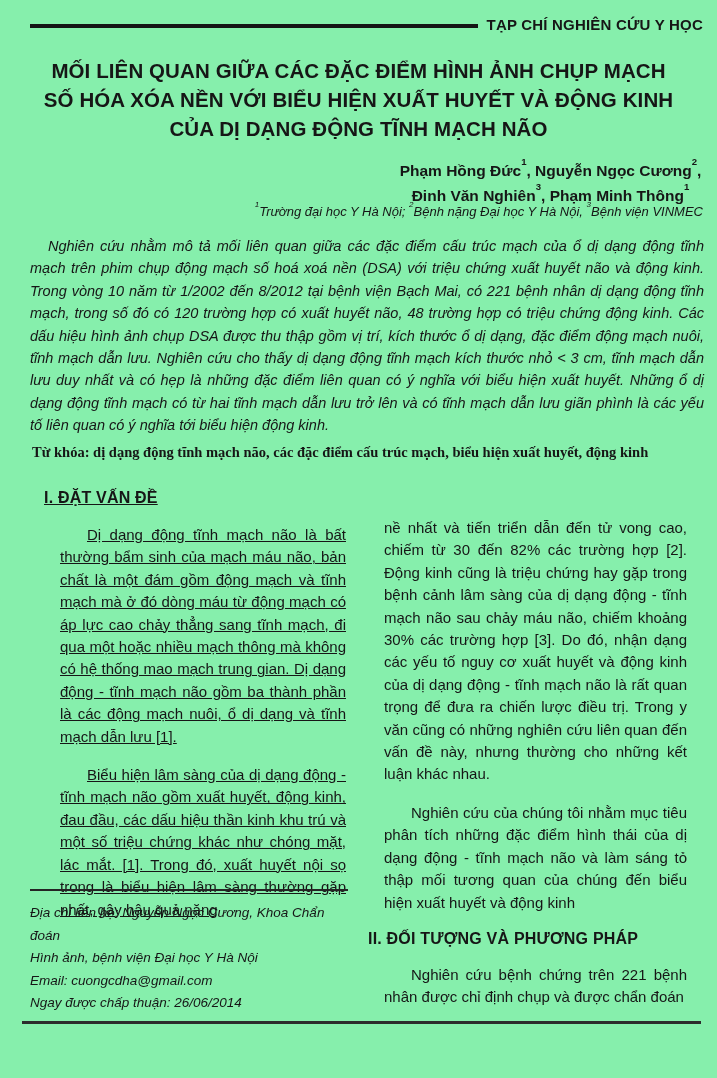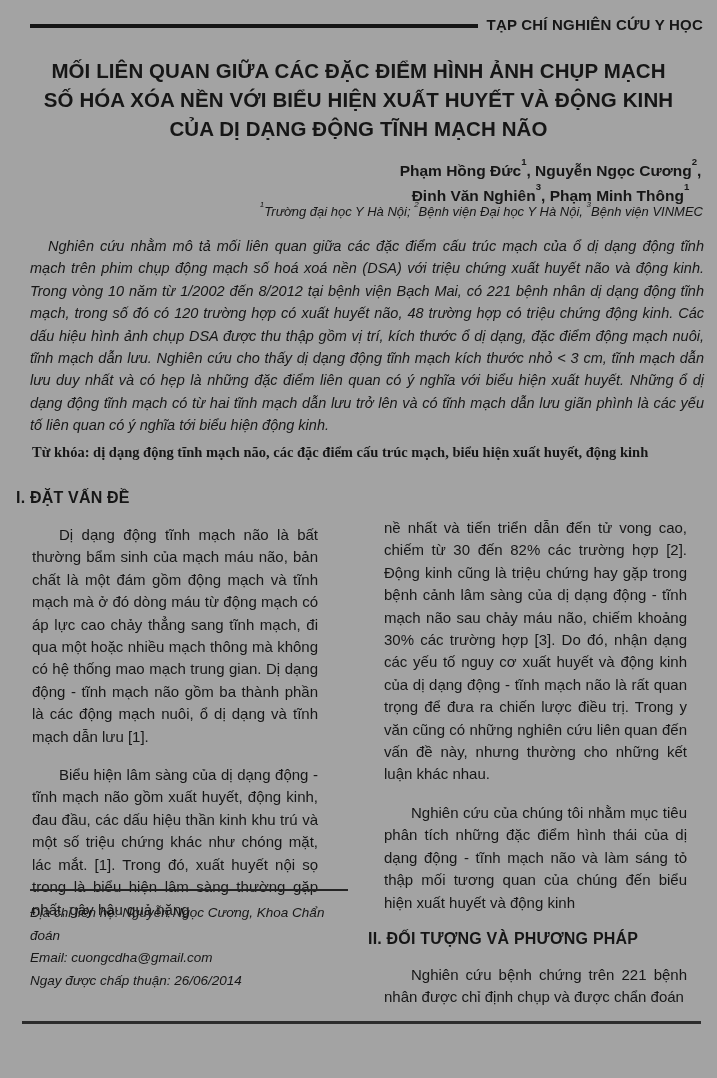--- a/index.html
+++ b/index.html
@@ -1,39 +1,39 @@
 <!DOCTYPE html>
 <html><head>
 <meta charset="utf-8">
 <style>
   html,body{margin:0;padding:0;background:#d9d9d9;}
   .page{
     position:relative;
     width:717px;height:1078px;
     margin:0 auto;
-    background:#a3a3a3;
+    background:#86efac;
     color:#161616;
     font-family:"Liberation Sans", sans-serif;
     overflow:hidden;
   }
   
   .masthead{position:absolute;top:16px;left:30px;right:14px;display:flex;align-items:center;gap:9px;}
   .masthead-rule{flex:1 1 auto;height:4px;background:#151515;margin-top:2px;}
   .masthead-text{flex:0 0 auto;font-weight:bold;font-size:15px;letter-spacing:.2px;white-space:nowrap;}
   
   .title{position:absolute;top:56px;left:18px;right:18px;text-align:center;font-weight:bold;font-size:20.5px;line-height:29px;letter-spacing:.1px;}
   
   .byline{position:absolute;top:156px;left:388px;right:4px;text-align:center;font-weight:bold;font-size:15.5px;line-height:21px;}
   sup.s{font-size:.62em;position:relative;top:-.5em;}
   .affiliation{position:absolute;top:200px;left:30px;right:14px;text-align:right;font-style:italic;font-size:13px;line-height:18px;}
   
   .abstract{position:absolute;top:235px;left:30px;width:674px;font-style:italic;font-size:14.5px;line-height:22.4px;text-align:justify;text-indent:18px;}
   .keywords{position:absolute;top:438px;left:32px;right:10px;font-weight:bold;font-size:14.5px;line-height:28px;font-family:Liberation Serif, serif;}
   
-  .col-left{position:absolute;left:16px;top:489px;width:318px;}
+  .col-left{position:absolute;left:44px;top:489px;width:318px;text-decoration:underline;}
   .col-right{position:absolute;left:368px;top:501px;width:335px;}
   .section-heading{font-size:16px;font-weight:bold;margin:0 0 17px 0;letter-spacing:.2px;}
   .section-heading.second{margin:12px 0 14px 0;}
   p.body{font-size:15px;line-height:22.4px;text-align:justify;margin:16px;text-indent:27px;}
   p.body.cont{text-indent:0;}
   
   .footnote{position:absolute;left:30px;width:318px;top:889px;font-style:italic;font-size:13.5px;line-height:22.6px;}
   .footnote-rule{height:2px;background:#242424;margin-bottom:11px;}
   
   .footer-rule{position:absolute;left:22px;right:16px;top:1021px;height:3px;background:#2c2c2c;}
@@ -53,21 +53,21 @@
     <div>MỐI LIÊN QUAN GIỮA CÁC ĐẶC ĐIỂM HÌNH ẢNH CHỤP MẠCH</div>
     <div>SỐ HÓA XÓA NỀN VỚI BIỂU HIỆN XUẤT HUYẾT VÀ ĐỘNG KINH</div>
     <div>CỦA DỊ DẠNG ĐỘNG TĨNH MẠCH NÃO</div>
   </div>
 
   <div class="byline">
     <div><span>Phạm Hồng Đức</span><sup class="s">1</sup><span>, </span><span>Nguyễn Ngọc Cương</span><sup class="s">2</sup><span>,</span></div>
     <div><span>Đinh Văn Nghiên</span><sup class="s">3</sup><span>, </span><span>Phạm Minh Thông</span><sup class="s">1</sup><span></span></div>
   </div>
 
-  <div class="affiliation"><sup class="s">1</sup><span>Trường đại học Y Hà Nội; </span><sup class="s">2</sup><span>Bệnh viện Đại học Y Hà Nội, </span><sup class="s">3</sup><span>Bệnh viện VINMEC</span></div>
+  <div class="affiliation"><sup class="s">1</sup><span>Trường đại học Y Hà Nội; </span><sup class="s">2</sup><span>Bệnh nặng Đại học Y Hà Nội, </span><sup class="s">3</sup><span>Bệnh viện VINMEC</span></div>
 
   <div class="abstract">Nghiên cứu nhằm mô tả mối liên quan giữa các đặc điểm cấu trúc mạch của ổ dị dạng động tĩnh mạch trên phim chụp động mạch số hoá xoá nền (DSA) với triệu chứng xuất huyết não và động kinh. Trong vòng 10 năm từ 1/2002 đến 8/2012 tại bệnh viện Bạch Mai, có 221 bệnh nhân dị dạng động tĩnh mạch, trong số đó có 120 trường hợp có xuất huyết não, 48 trường hợp có triệu chứng động kinh. Các dấu hiệu hình ảnh chụp DSA được thu thập gồm vị trí, kích thước ổ dị dạng, đặc điểm động mạch nuôi, tĩnh mạch dẫn lưu. Nghiên cứu cho thấy dị dạng động tĩnh mạch kích thước nhỏ &lt; 3 cm, tĩnh mạch dẫn lưu duy nhất và có hẹp là những đặc điểm liên quan có ý nghĩa với biểu hiện xuất huyết. Những ổ dị dạng động tĩnh mạch có từ hai tĩnh mạch dẫn lưu trở lên và có tĩnh mạch dẫn lưu giãn phình là các yếu tố liên quan có ý nghĩa tới biểu hiện động kinh.</div>
 
   <div class="keywords"><span>Từ khóa:</span><span> dị dạng động tĩnh mạch não, các đặc điểm cấu trúc mạch, biểu hiện xuất huyết, động kinh</span></div>
 
   <div class="col-left">
     <h2 class="section-heading">I. ĐẶT VẤN ĐỀ</h2>
     <p class="body">Dị dạng động  tĩnh mạch não là bất thường bẩm sinh của mạch máu não, bản chất là một đám gồm động mạch và tĩnh mạch mà ở đó dòng máu từ động mạch có áp lực cao chảy thẳng sang tĩnh mạch, đi qua một hoặc nhiều mạch thông mà không có hệ thống mao mạch trung gian. Dị dạng động - tĩnh mạch não gồm ba thành phần là các động mạch nuôi, ổ dị dạng và tĩnh mạch dẫn lưu [1].</p>
     <p class="body">Biểu hiện lâm sàng của dị dạng động - tĩnh mạch não gồm xuất huyết, động kinh, đau đầu, các dấu hiệu thần kinh khu trú và một số triệu chứng khác như chóng mặt, lác mắt. [1]. Trong đó, xuất huyết nội sọ trong là biểu hiện lâm sàng thường gặp nhất, gây hậu quả nặng</p>
   </div>
@@ -75,19 +75,20 @@
   <div class="col-right">
     <p class="body cont">nề nhất và tiến triển dẫn đến tử vong cao, chiếm từ 30 đến 82% các trường hợp [2]. Động kinh cũng là triệu chứng hay gặp trong bệnh cảnh lâm sàng của dị dạng động - tĩnh mạch não sau chảy máu não, chiếm khoảng 30% các trường hợp [3]. Do đó, nhận dạng các yếu tố nguy cơ xuất huyết và động kinh của dị dạng động - tĩnh mạch não là rất quan trọng để đưa ra chiến lược điều trị. Trong y văn cũng có những nghiên cứu liên quan đến vấn đề này, nhưng thường cho những kết luận khác nhau.</p>
     <p class="body">Nghiên cứu của chúng tôi nhằm mục tiêu phân tích những đặc điểm hình thái của dị dạng động - tĩnh mạch não và làm sáng tỏ thập mối tương quan của chúng đến biểu hiện xuất huyết và động kinh</p>
     <h2 class="section-heading second">II. ĐỐI TƯỢNG VÀ PHƯƠNG PHÁP</h2>
     <p class="body">Nghiên cứu bệnh chứng trên 221 bệnh nhân  được chỉ định chụp và được chẩn đoán</p>
   </div>
 
   <div class="footnote">
     <div class="footnote-rule"></div>
     <div>Địa chỉ liên hệ: Nguyễn Ngọc Cương, Khoa Chẩn đoán</div>
+    <div>Hình ảnh, bệnh viện Đại học Y Hà Nội</div>
     <div>Email: cuongcdha@gmail.com</div>
     <div>Ngay được chấp thuận: 26/06/2014</div>
   </div>
 
   <div class="footer-rule"></div>
 
 </div>
 
 </body></html>

